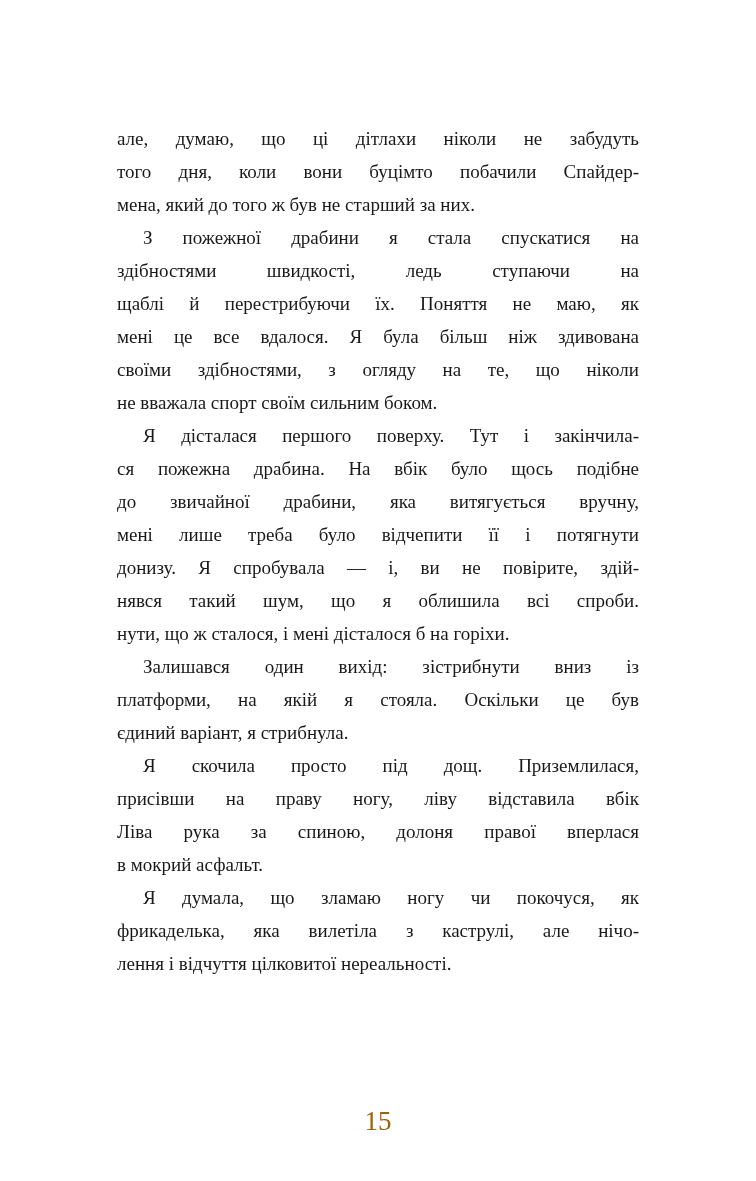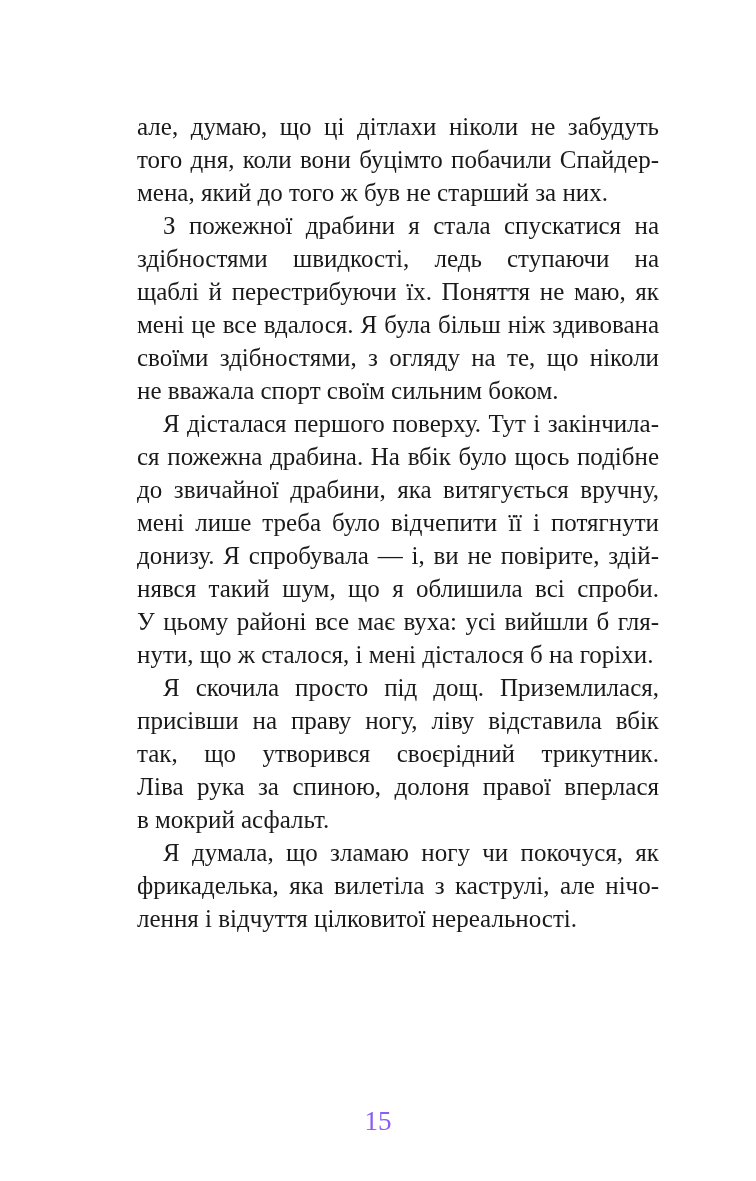--- a/index.html
+++ b/index.html
@@ -12,25 +12,24 @@
     width: 756px;
     height: 1181px;
     background: #ffffff;
     overflow: hidden;
     font-family: "Liberation Serif", "DejaVu Serif", serif;
     color: #1a1a1a;
   }
   .text-block {
     position: absolute;
     left: 117px;
-    top: 110px;
+    top: 122px;
     width: 522px;
-    font-size: 25px;
+    font-size: 19px;
     line-height: 33px;
-    margin-left: 20px;
   }
   .paragraph {
     margin: 0;
     padding: 0;
   }
   .line {
     height: 33px;
     text-align: justify;
     text-align-last: justify;
     white-space: normal;
@@ -46,21 +45,21 @@
     font-family: Liberation Serif, serif;
   }
   .page-number {
     position: absolute;
     left: 0;
     top: 1105px;
     width: 756px;
     text-align: center;
     font-size: 27px;
     line-height: 33px;
-    color: #8b5cf6;
+    color: #a16207;
   }
 </style>
 </head>
 <body>
 
 <div class="page" style="background: rgb(255, 255, 255); color: rgb(26, 26, 26);">
   <div class="text-block">
       <div class="paragraph">
         <div class="line">але, думаю, що ці дітлахи ніколи не забудуть</div>
         <div class="line">того дня, коли вони буцімто побачили Спайдер-</div>
@@ -74,27 +73,30 @@
         <div class="line">своїми здібностями, з огляду на те, що ніколи</div>
         <div class="line last">не вважала спорт своїм сильним боком.</div>
       </div>
       <div class="paragraph">
         <div class="line indent">Я дісталася першого поверху. Тут і закінчила-</div>
         <div class="line">ся пожежна драбина. На вбік було щось подібне</div>
         <div class="line">до звичайної драбини, яка витягується вручну,</div>
         <div class="line">мені лише треба було відчепити її і потягнути</div>
         <div class="line">донизу. Я спробувала — і, ви не повірите, здій-</div>
         <div class="line">нявся такий шум, що я облишила всі спроби.</div>
-        <div class="line">У цьому районі все має вуха: усі вийшли б гля-</div>
         <div class="line last">нути, що ж сталося, і мені дісталося б на горіхи.</div>
+      </div>
+      <div class="paragraph">
+        <div class="line indent">Залишався один вихід: зістрибнути вниз із</div>
+        <div class="line">платформи, на якій я стояла. Оскільки це був</div>
+        <div class="line last">єдиний варіант, я стрибнула.</div>
       </div>
       <div class="paragraph">
         <div class="line indent">Я скочила просто під дощ. Приземлилася,</div>
         <div class="line">присівши на праву ногу, ліву відставила вбік</div>
-        <div class="line">так, що утворився своєрідний трикутник.</div>
         <div class="line">Ліва рука за спиною, долоня правої вперлася</div>
         <div class="line last">в мокрий асфальт.</div>
       </div>
       <div class="paragraph">
         <div class="line indent">Я думала, що зламаю ногу чи покочуся, як</div>
         <div class="line">фрикаделька, яка вилетіла з каструлі, але нічо-</div>
         <div class="line last">лення і відчуття цілковитої нереальності.</div>
       </div>
     </div>
   <div class="page-number">15</div>

